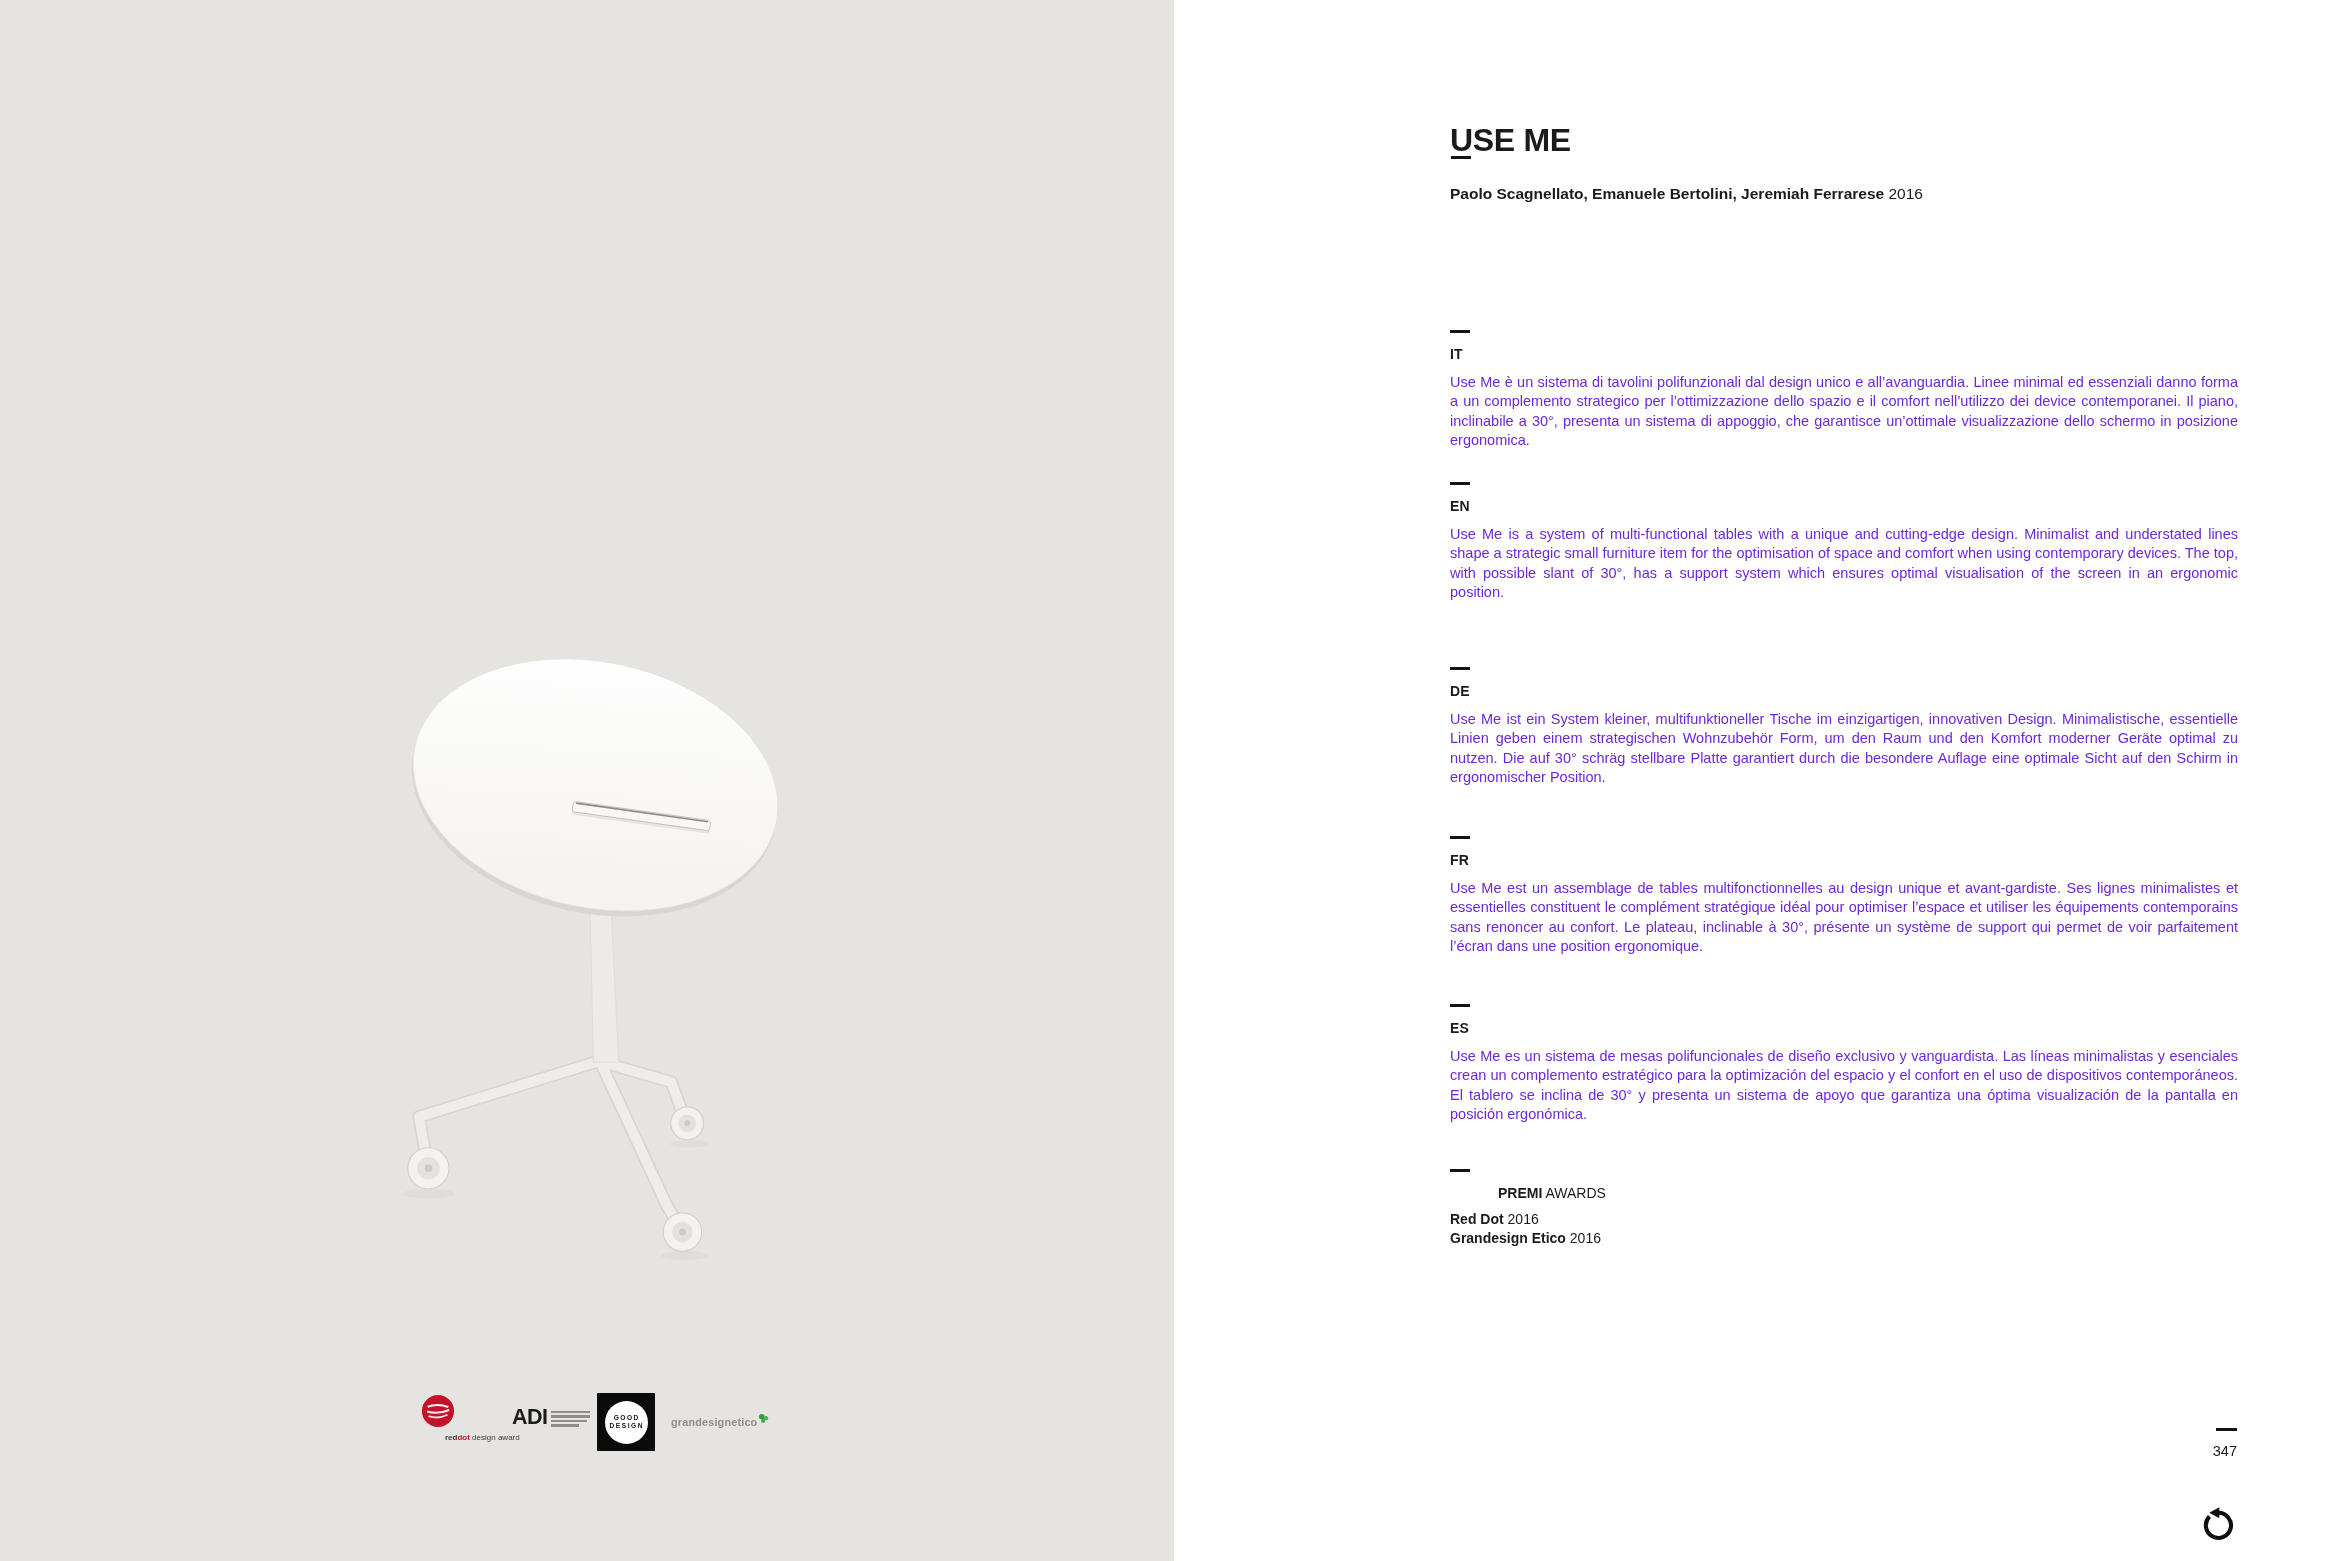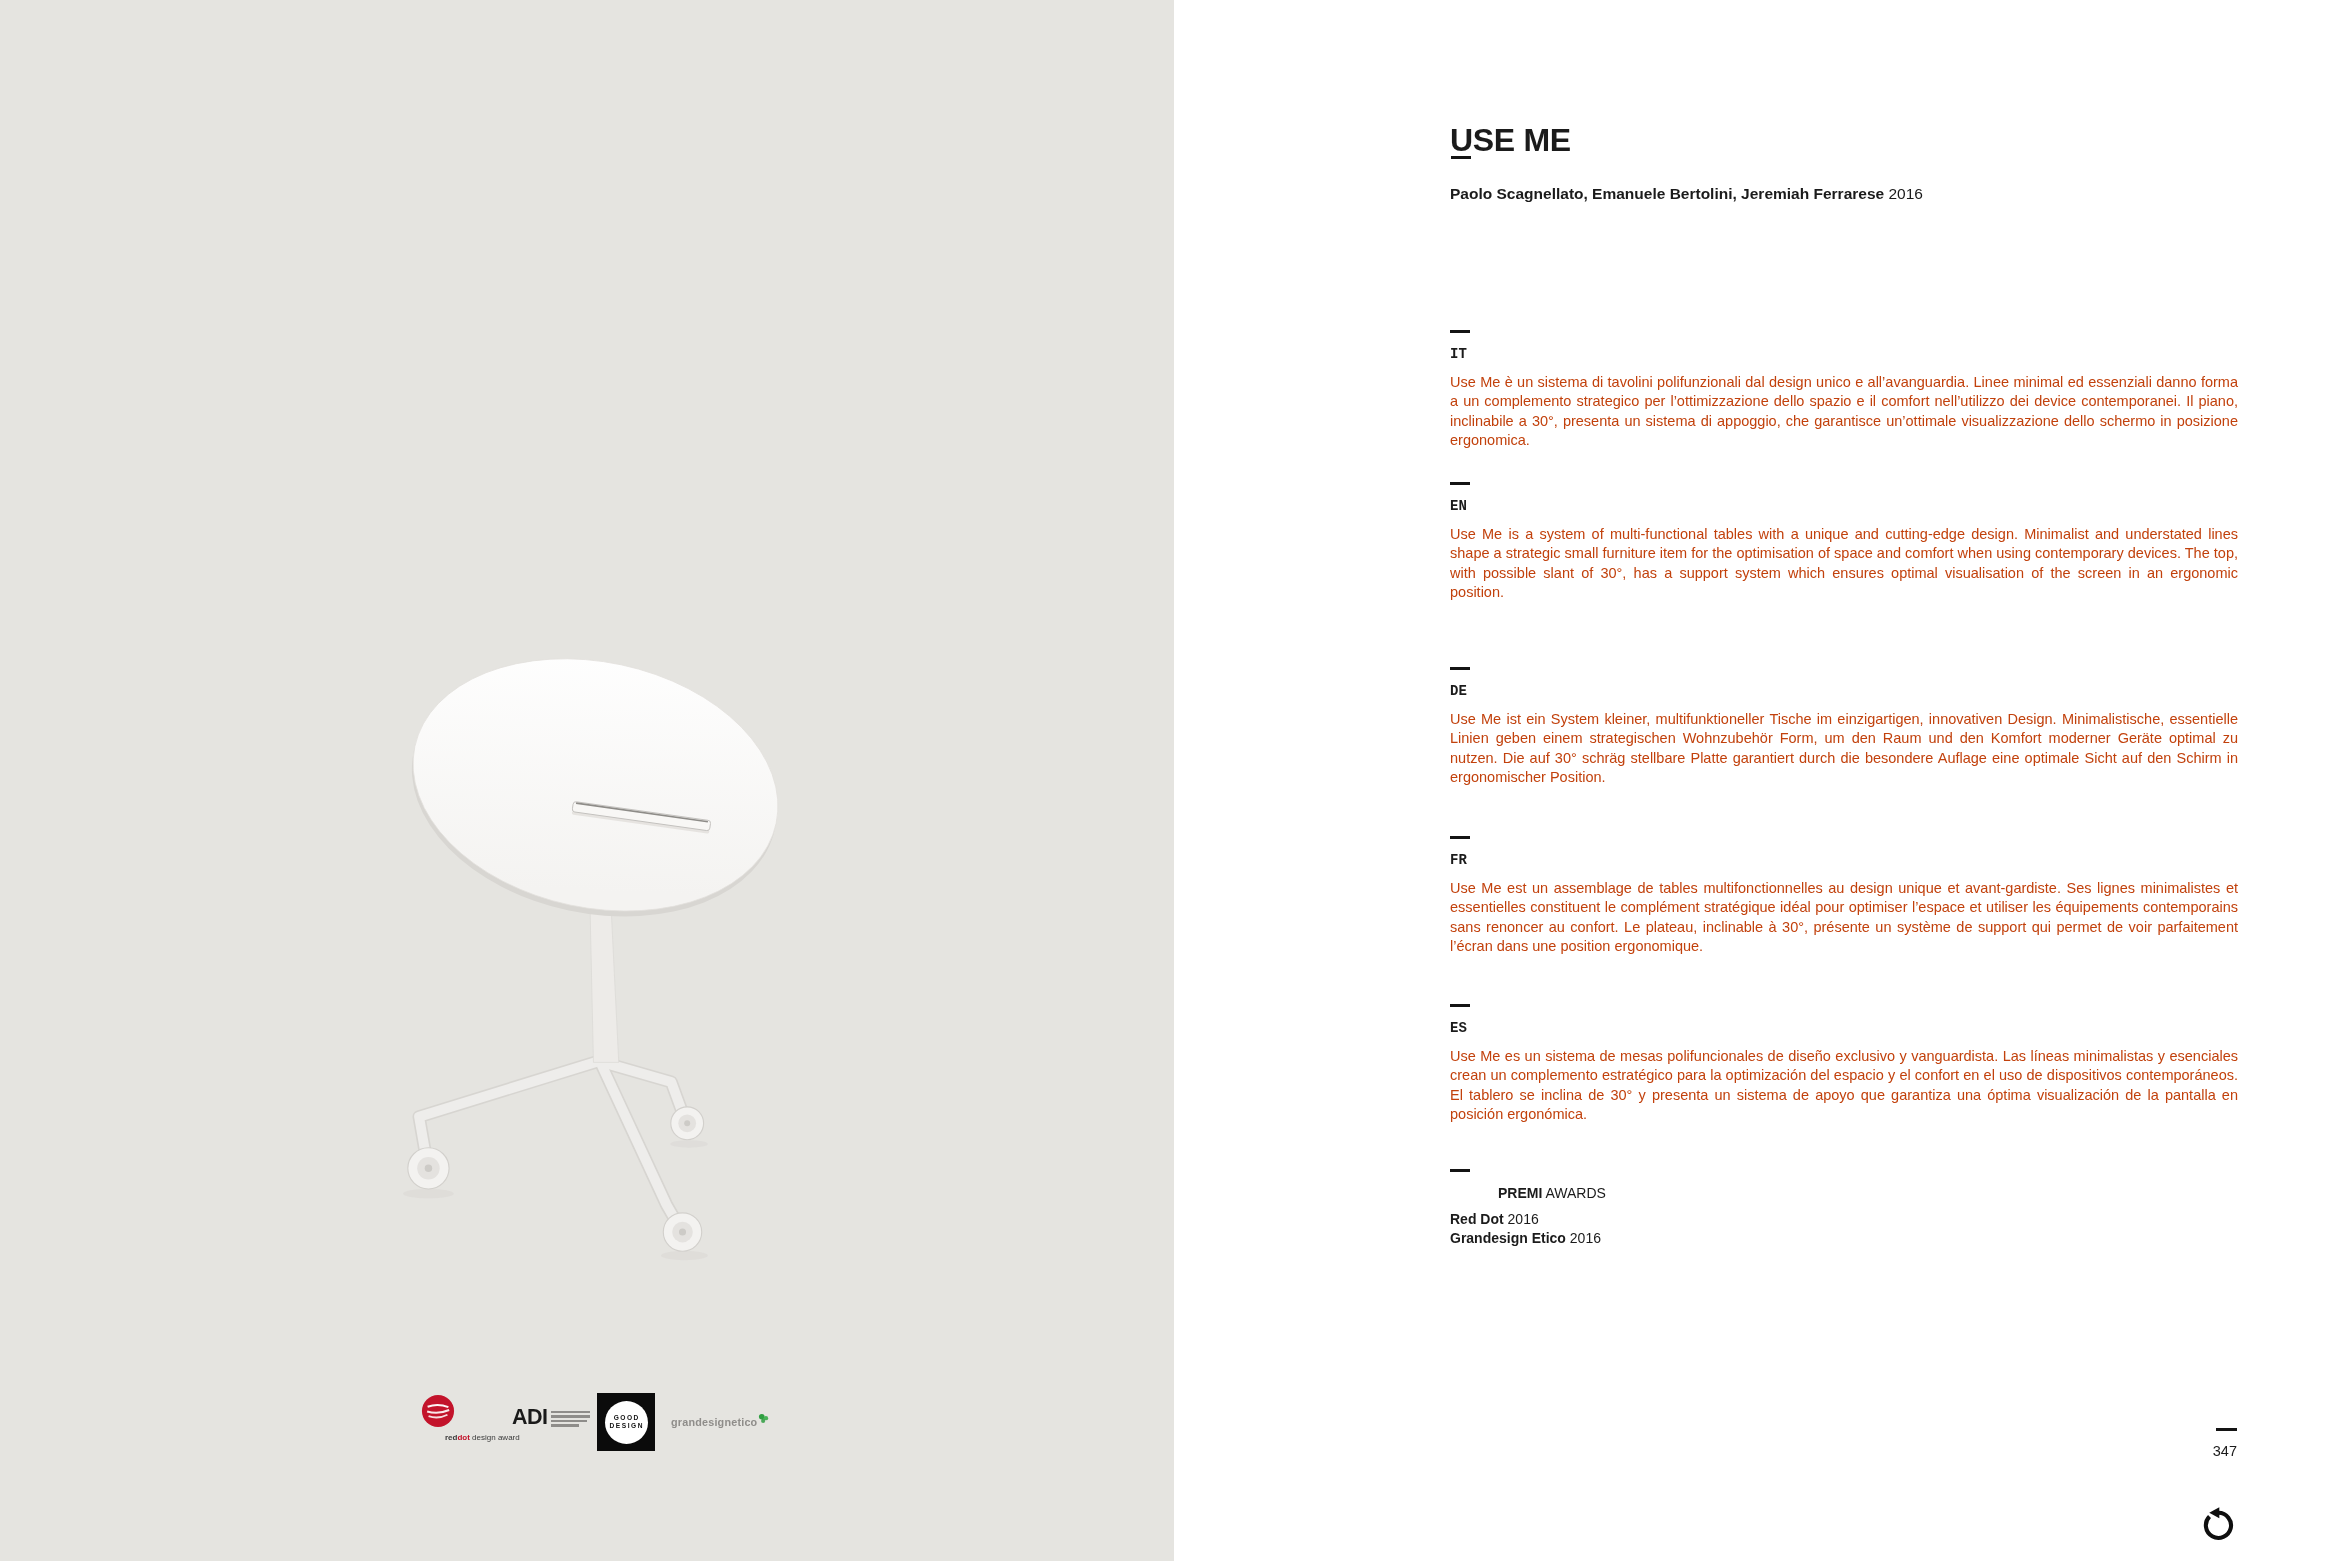--- a/index.html
+++ b/index.html
@@ -11,22 +11,22 @@
   .b { font-weight:bold; }
 
   
   .page-title { position:absolute; left:1450px; top:101px; width:787px;
     font-size:32px; font-weight:bold; letter-spacing:-0.3px; line-height:36px; }
   .dash { width:19.7px; height:2.8px; background:#141414; }
   .dash-main { position:absolute; left:1451px; top:156px; }
   .designers { position:absolute; left:1450px; top:184px; width:787px; font-size:15.5px; line-height:19px; }
 
   .sec { position:absolute; left:1450px; width:788px; }
-  .sec .lang { margin-top:13px; font-size:14px; font-weight:bold; letter-spacing:0.2px;font-family:Liberation Mono, monospace; }
-  .sec .body { margin:11.2px 0 0 0; font-size:14.5px; line-height:19.3px; text-align:justify; color:#c2410c; }
+  .sec .lang { margin-top:13px; font-size:14px; font-weight:bold; letter-spacing:0.2px; }
+  .sec .body { margin:11.2px 0 0 0; font-size:14.5px; line-height:19.3px; text-align:justify; color:#6d28d9; }
 
   .awards-list { margin-top:9.4px; font-size:14px; line-height:19px; }
   .awards-label { margin-top:13px; font-size:14px;padding-left:48px; }
 
   .pagenum { position:absolute; left:2143px; top:1418px; width:94px; text-align:right; font-size:14.5px; }
   .pagenum .dash { display:inline-block; width:21.5px; height:2.8px; }
   .pagenum .num { margin-top:9.4px; }
 
   .rotate-wrap { position:absolute; left:2196px; top:1503px; width:41px; height:41px; cursor:pointer; }
 

